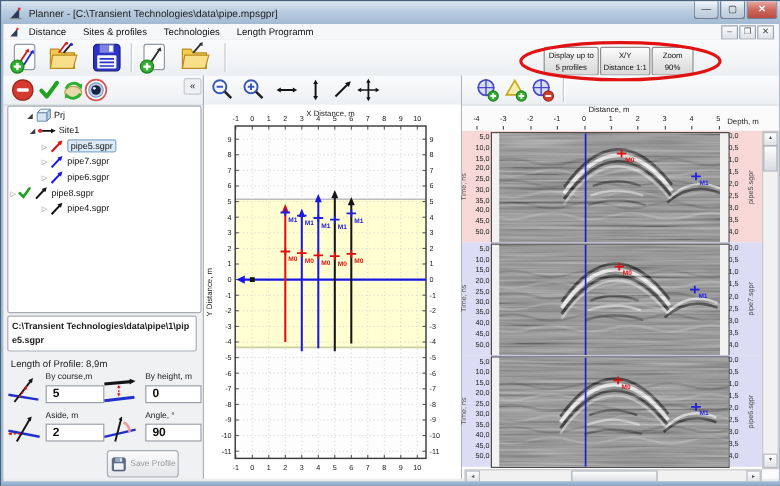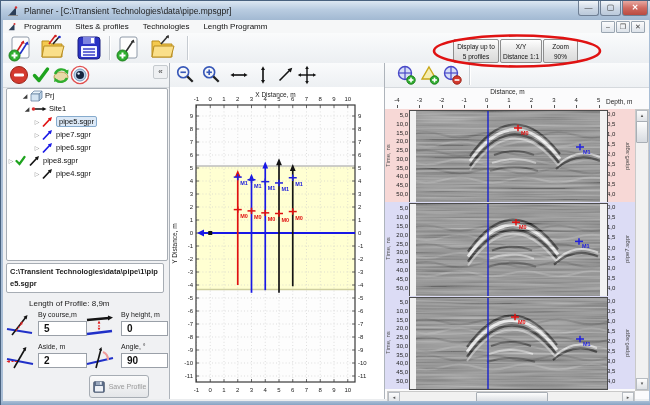--- a/index.html
+++ b/index.html
@@ -42,21 +42,21 @@
       border:1px solid #a7adb4;border-radius:2px;overflow:hidden;}
   .trow{position:relative;height:13px;display:flex;align-items:center;font-size:7.5px;color:#111;white-space:nowrap;}
   .exp{width:8px;text-align:center;color:#8a8a8a;font-size:6px;flex:none;}
   .exp.open{color:#3c3c3c;font-size:6px;}
   .tico{flex:none;margin-right:2px;}
   .sel-label{background:#dcе9f7;background:#dce9f7;border:1px solid #86abcd;border-radius:2px;padding:0 2px;}
   
   .path-box{position:absolute;left:3px;top:200px;width:158px;height:30px;background:#fff;border:1px solid #a7adb4;
       border-radius:2px;font-size:7.5px;font-weight:bold;color:#222;padding:2px 3px;box-sizing:border-box;
       word-break:break-all;line-height:1.6;}
-  .len-label{position:absolute;left:6px;top:236px;font-size:8px;color:#222;margin-left:20px;}
+  .len-label{position:absolute;left:6px;top:236px;font-size:8px;color:#222;}
   .field-label{position:absolute;font-size:7px;color:#222;}
   .field-input{position:absolute;width:42px;height:13px;border:1px solid #9aa0a8;background:#fff;
       font-family:"Liberation Sans",sans-serif;font-size:10px;font-weight:bold;color:#111;padding:0 0 0 5px;}
   .fic{position:absolute;width:30px;height:24px;}
   .save-btn{position:absolute;left:86px;top:312px;width:58px;height:21px;border:1px solid #a7adb4;border-radius:3px;
       background:linear-gradient(#fbfbfb,#e4e6e9);display:flex;align-items:center;justify-content:center;gap:3px;}
   .save-btn span{font-size:7px;color:#9a9a9a;}
   
   .dist-label{position:absolute;left:24px;top:25px;width:197px;text-align:center;font-size:6.5px;color:#222;}
   .depth-label{position:absolute;left:221px;top:35px;font-size:6.5px;color:#222;}
@@ -102,21 +102,21 @@
       <div class="wc">▢</div>
       <div class="wc close">✕</div>
     </div>
   </div>
 
   <div class="menubar">
     <svg class="app-ic" style="width:10px;height:10px;margin-left:4px" viewBox="0 0 12 12">
       <polygon points="2,10 9,2 9,10" fill="#2c3e57"></polygon>
         <circle cx="9" cy="2.5" r="1.2" fill="#d83030"></circle>
     </svg>
-    <span class="menu-item">Programm</span>
+    <span class="menu-item">Distance</span>
     <span class="menu-item">Sites &amp; profiles</span>
     <span class="menu-item">Technologies</span>
     <span class="menu-item">Length Programm</span>
     <div class="mdi-controls">
       <div class="mdi">–</div>
       <div class="mdi">❐</div>
       <div class="mdi">✕</div>
     </div>
   </div>
 

